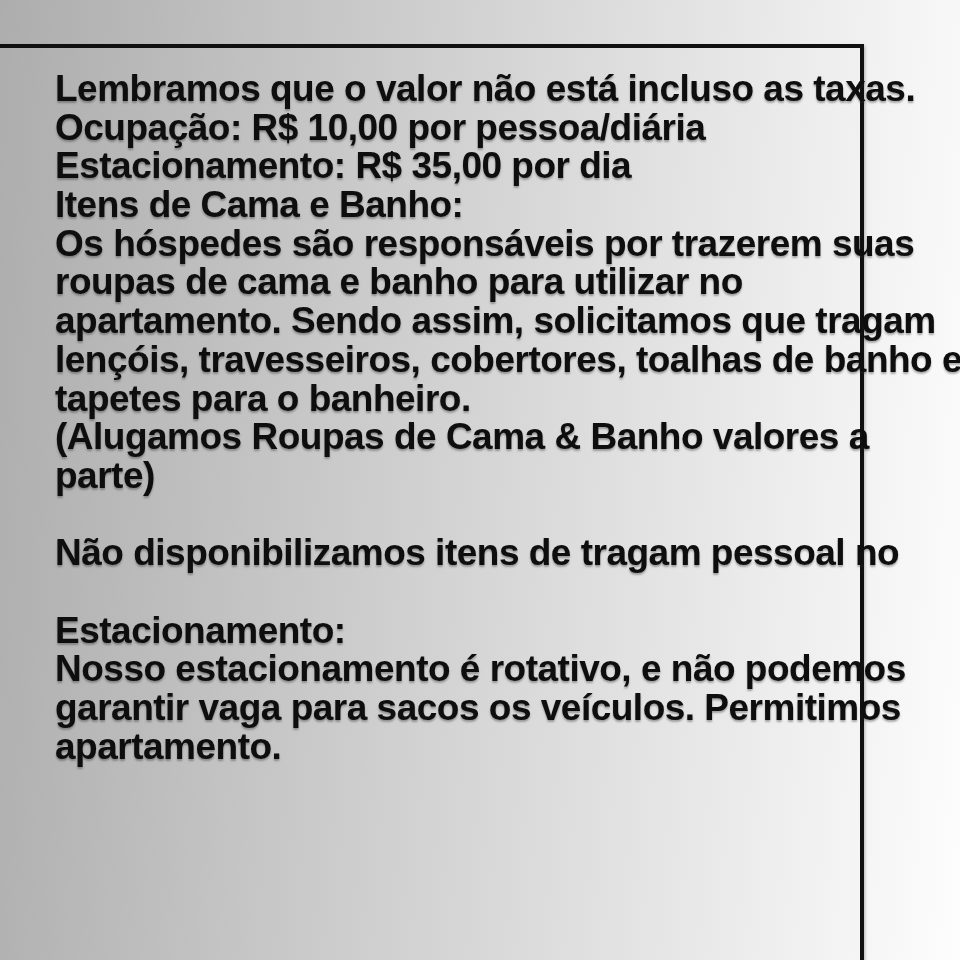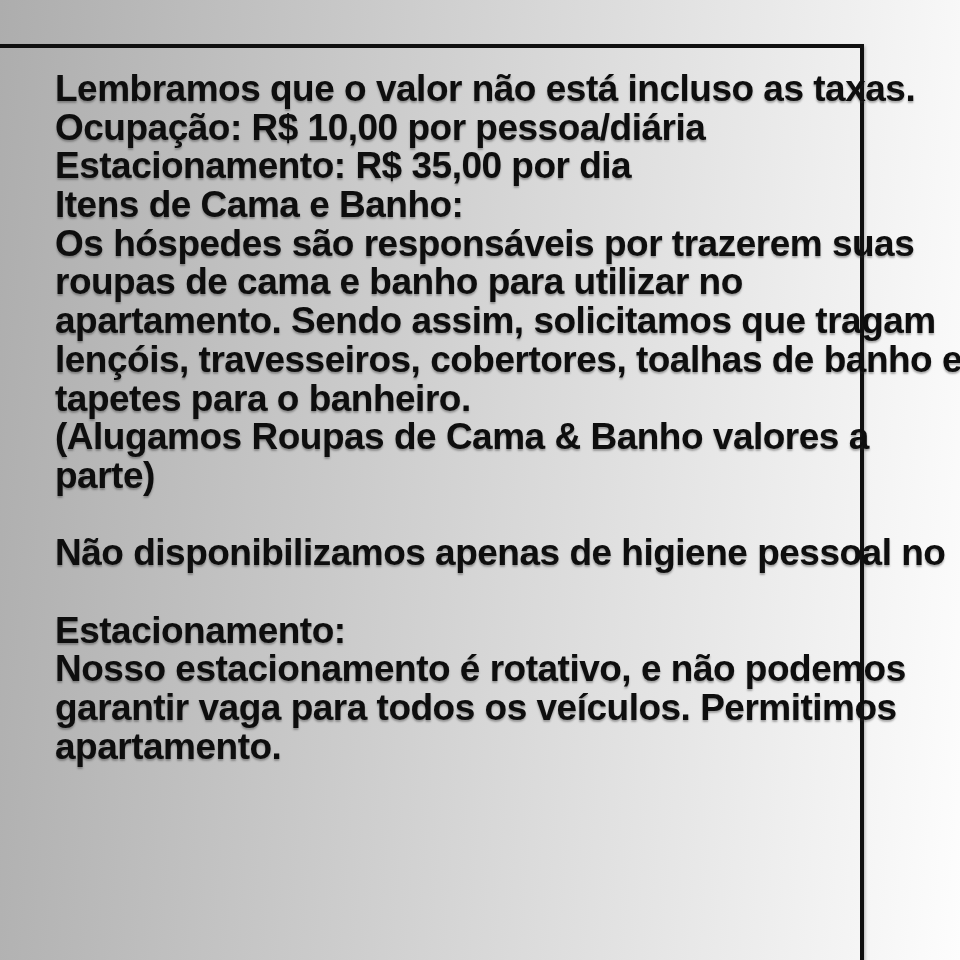--- a/index.html
+++ b/index.html
@@ -50,20 +50,20 @@
       <div class="line">Estacionamento: R$ 35,00 por dia</div>
       <div class="line">Itens de Cama e Banho:</div>
       <div class="line">Os hóspedes são responsáveis por trazerem suas</div>
       <div class="line">roupas de cama e banho para utilizar no</div>
       <div class="line">apartamento. Sendo assim, solicitamos que tragam</div>
       <div class="line">lençóis, travesseiros, cobertores, toalhas de banho e</div>
       <div class="line">tapetes para o banheiro.</div>
       <div class="line">(Alugamos Roupas de Cama &amp; Banho valores a</div>
       <div class="line">parte)</div>
       <div class="line">&nbsp;</div>
-      <div class="line">Não disponibilizamos apenas de higiene pessoal no</div>
+      <div class="line">Não disponibilizamos itens de tragam pessoal no</div>
       <div class="line">&nbsp;</div>
       <div class="line">Estacionamento:</div>
       <div class="line">Nosso estacionamento é rotativo, e não podemos</div>
-      <div class="line">garantir vaga para todos os veículos. Permitimos</div>
+      <div class="line">garantir vaga para sacos os veículos. Permitimos</div>
       <div class="line">apartamento.</div>
     </div>
 </div>
 
 </body></html>

